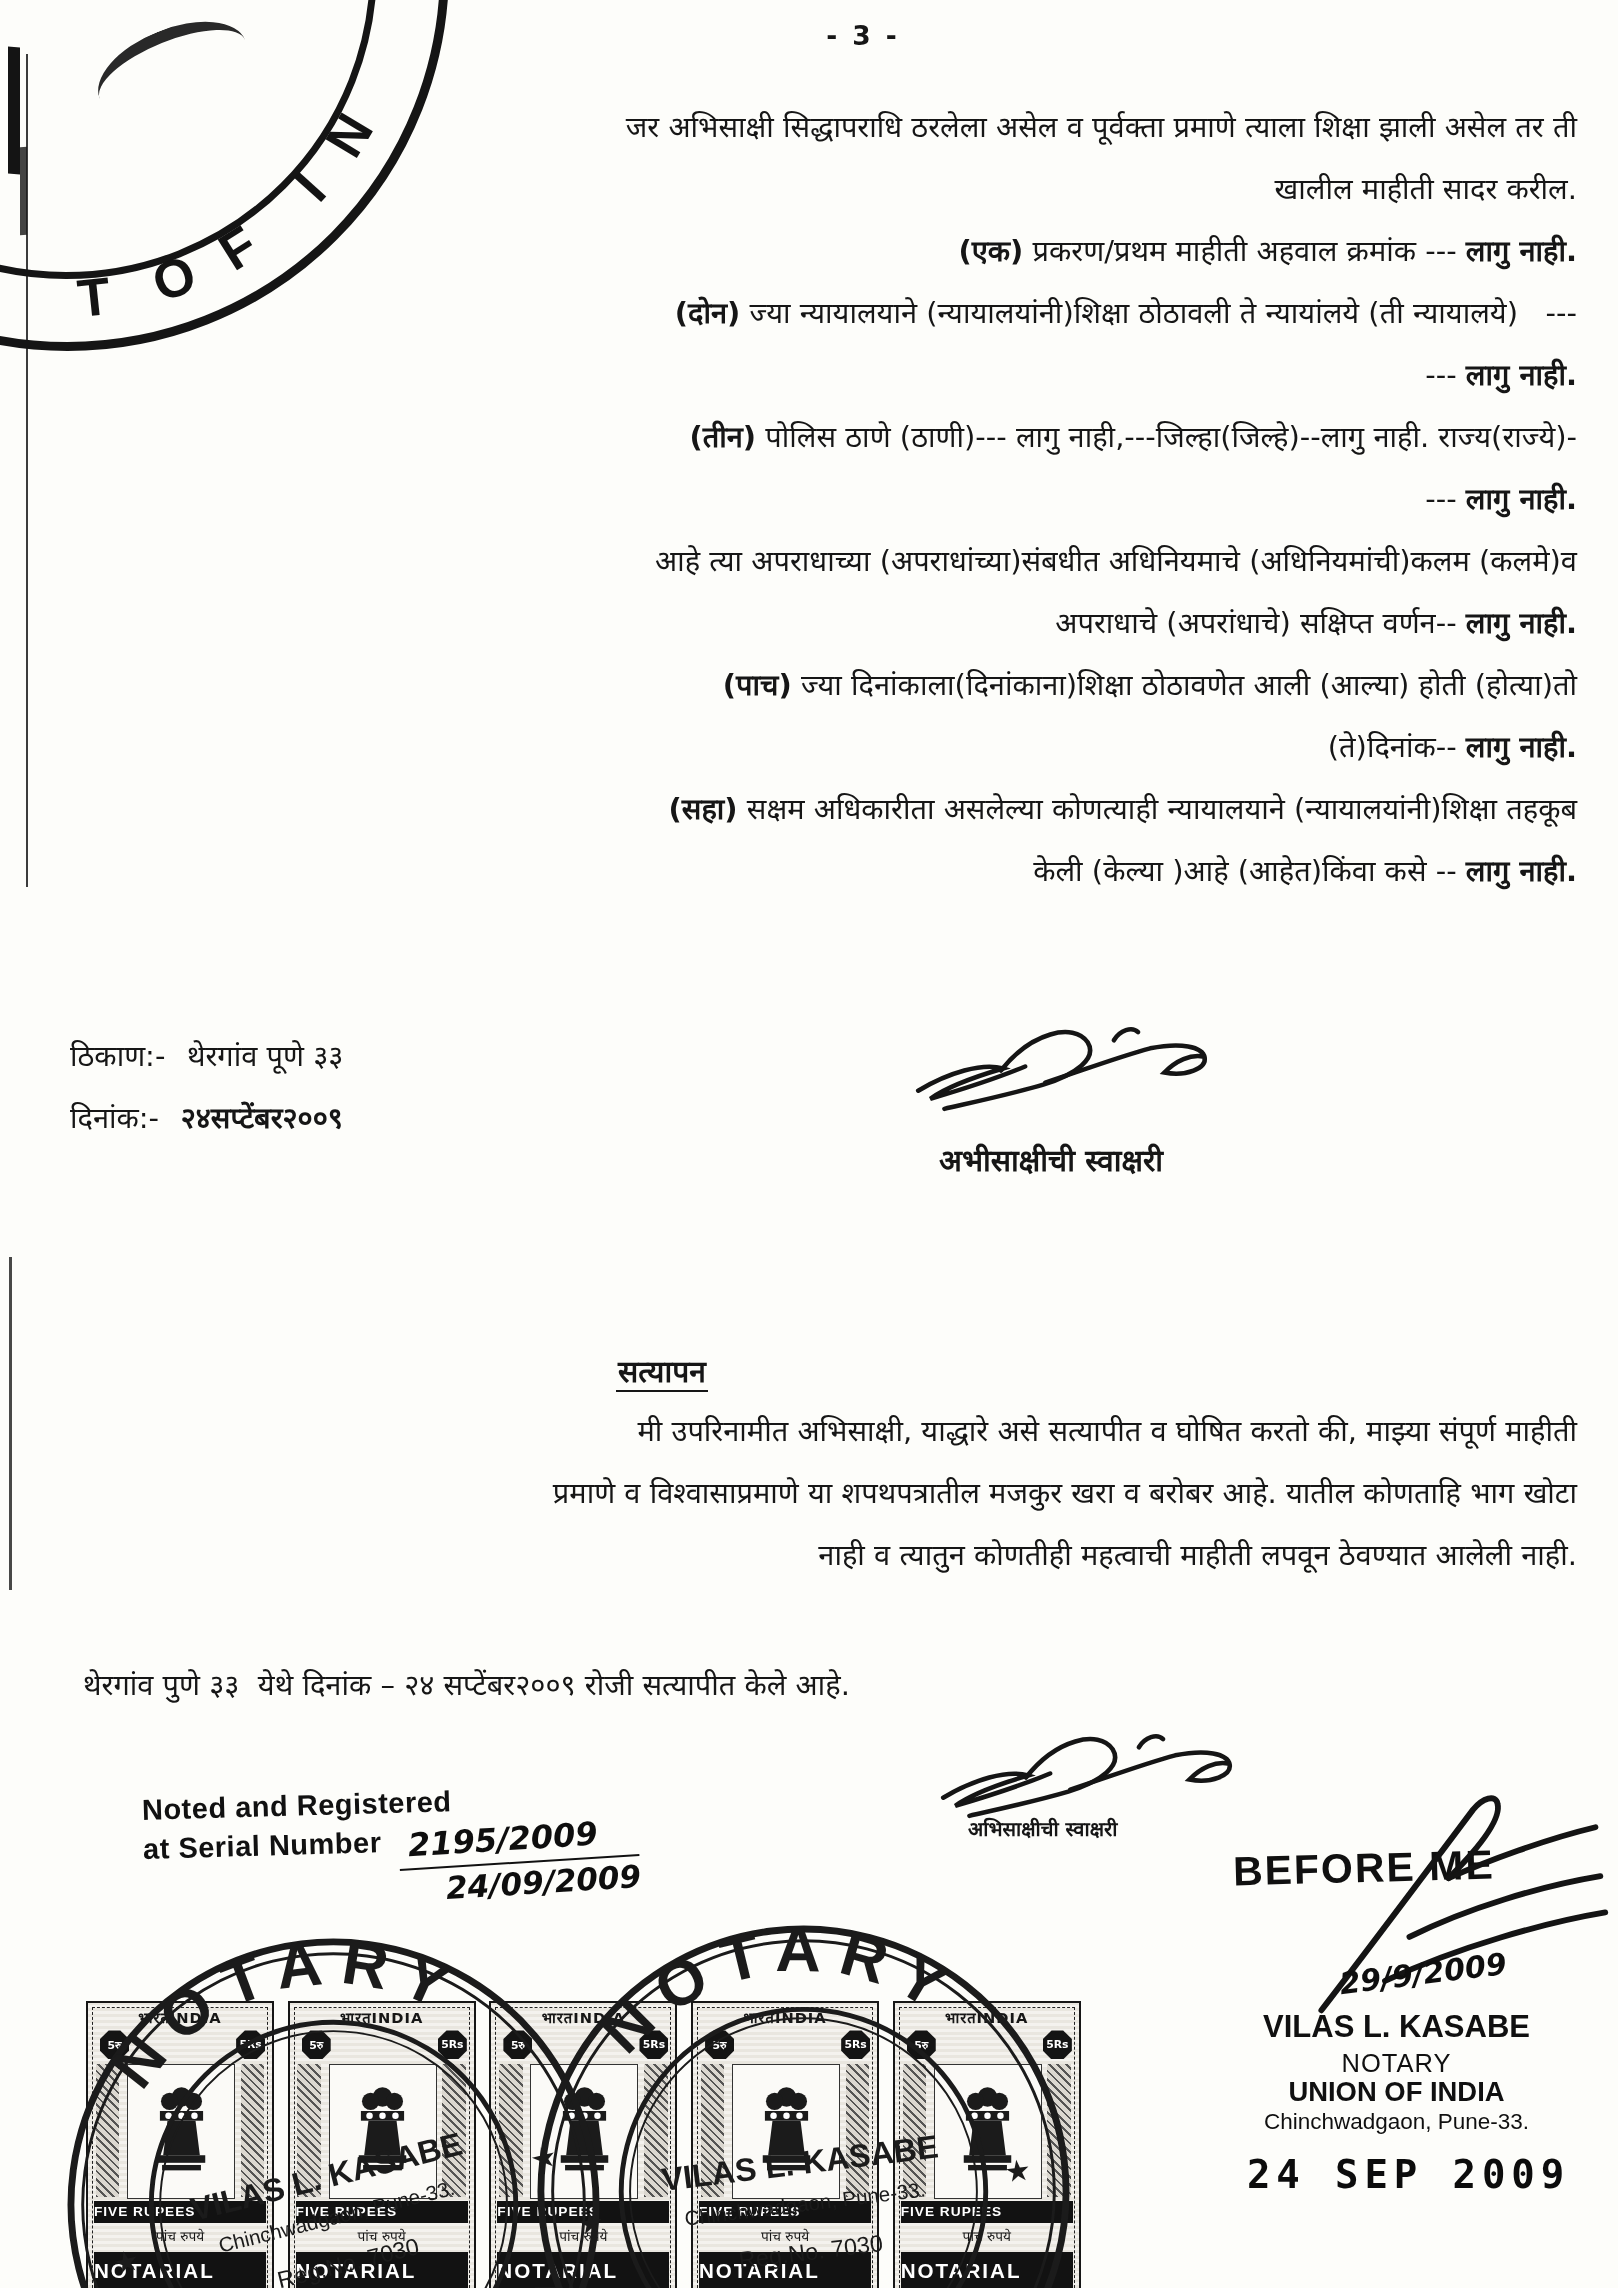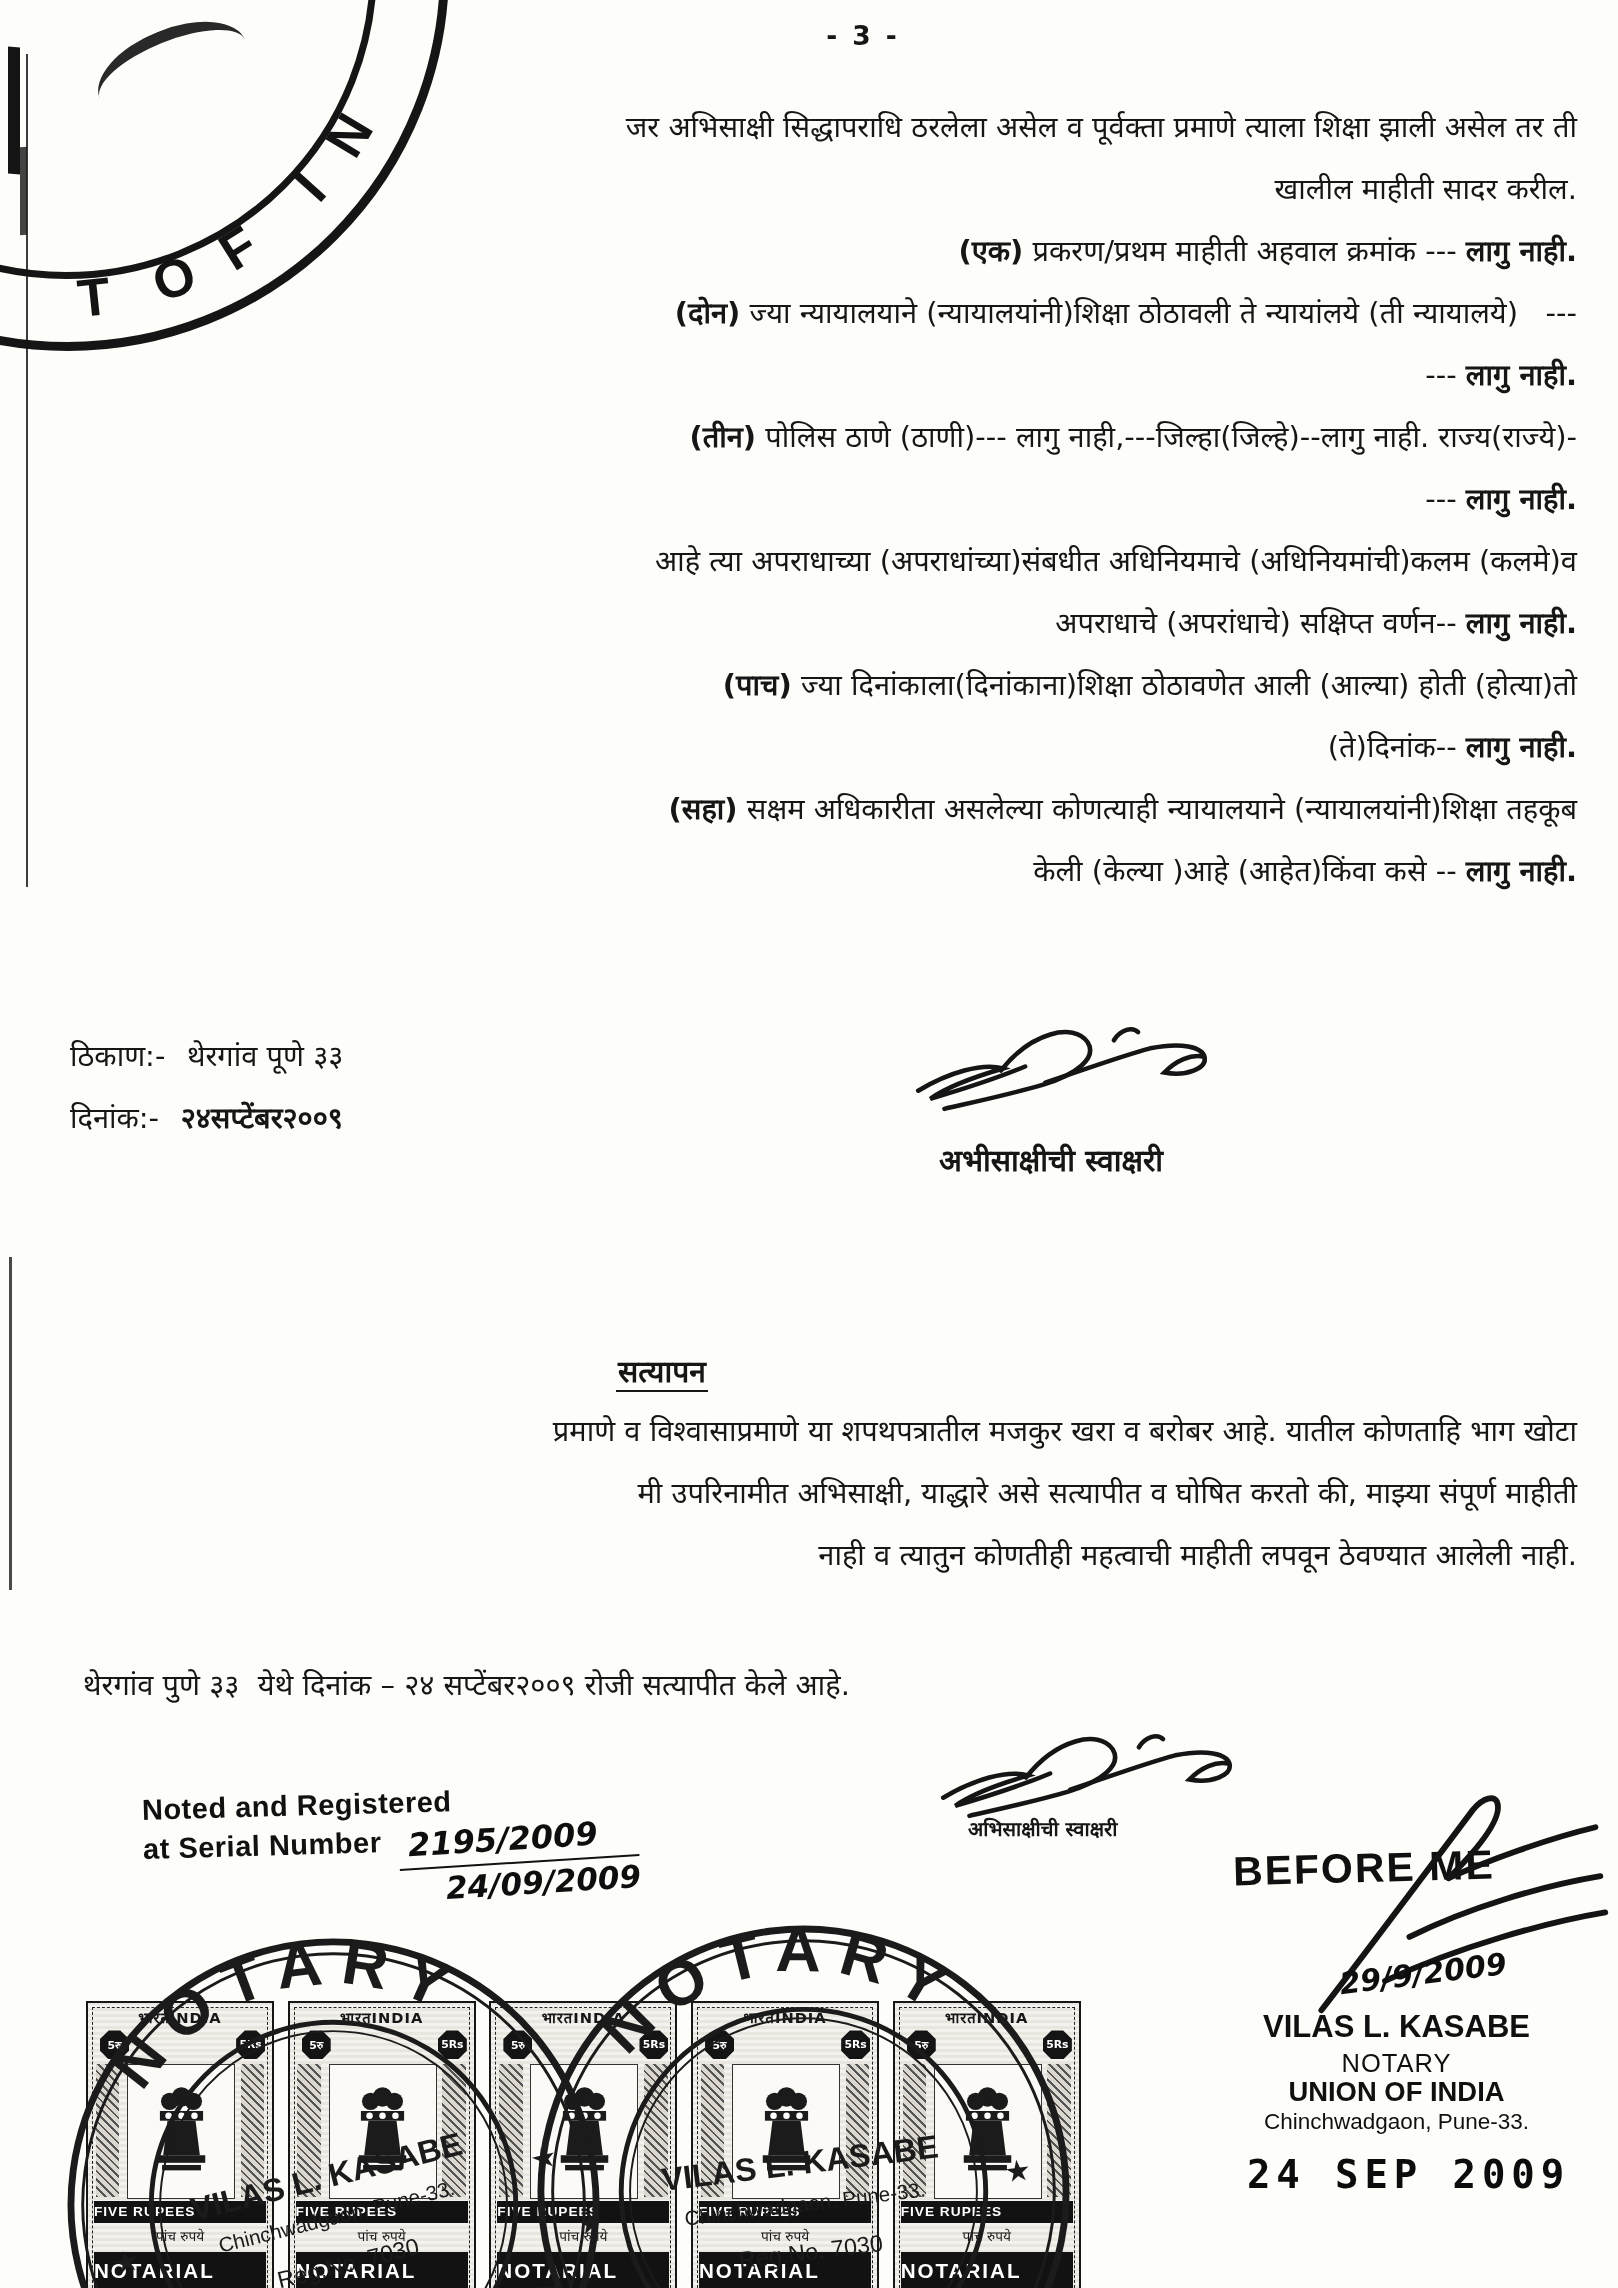--- a/index.html
+++ b/index.html
@@ -146,22 +146,22 @@
       <path d="M140 72 C 182 58 214 46 244 38 C 274 32 296 36 298 47 C 300 58 280 66 258 62 C 270 50 284 44 296 46"></path>
       <path d="M208 30 C 214 20 226 16 232 22"></path>
     </g>
   </svg>
   <div class="sig-caption" style="left:939px;top:1139px;">अभीसाक्षीची स्वाक्षरी</div>
 
   <div class="verif-head">
     <span>सत्यापन</span>
   </div>
   <div class="textcol" id="verif-lines" style="top:1400px;">
+      <div class="tline indent"><span>मी उपरिनामीत अभिसाक्षी, याद्धारे असे सत्यापीत व घोषित करतो की, माझ्या संपूर्ण माहीती</span></div>
       <div class="tline"><span>प्रमाणे व विश्वासाप्रमाणे या शपथपत्रातील मजकुर खरा व बरोबर आहे. यातील कोणताहि भाग खोटा</span></div>
-      <div class="tline indent"><span>मी उपरिनामीत अभिसाक्षी, याद्धारे असे सत्यापीत व घोषित करतो की, माझ्या संपूर्ण माहीती</span></div>
       <div class="tline"><span>नाही व त्यातुन कोणतीही महत्वाची माहीती लपवून ठेवण्यात आलेली नाही.</span></div>
     </div>
   <div class="closing">
     <span>थेरगांव पुणे ३३&nbsp; येथे दिनांक – </span><span class="bold">२४ सप्टेंबर२००९</span><span> रोजी सत्यापीत केले आहे.</span>
   </div>
 
   <div class="registration">
     <div class="reg-line">Noted and Registered</div>
     <div class="reg-l2">
       <span class="reg-line">at Serial Number</span>

